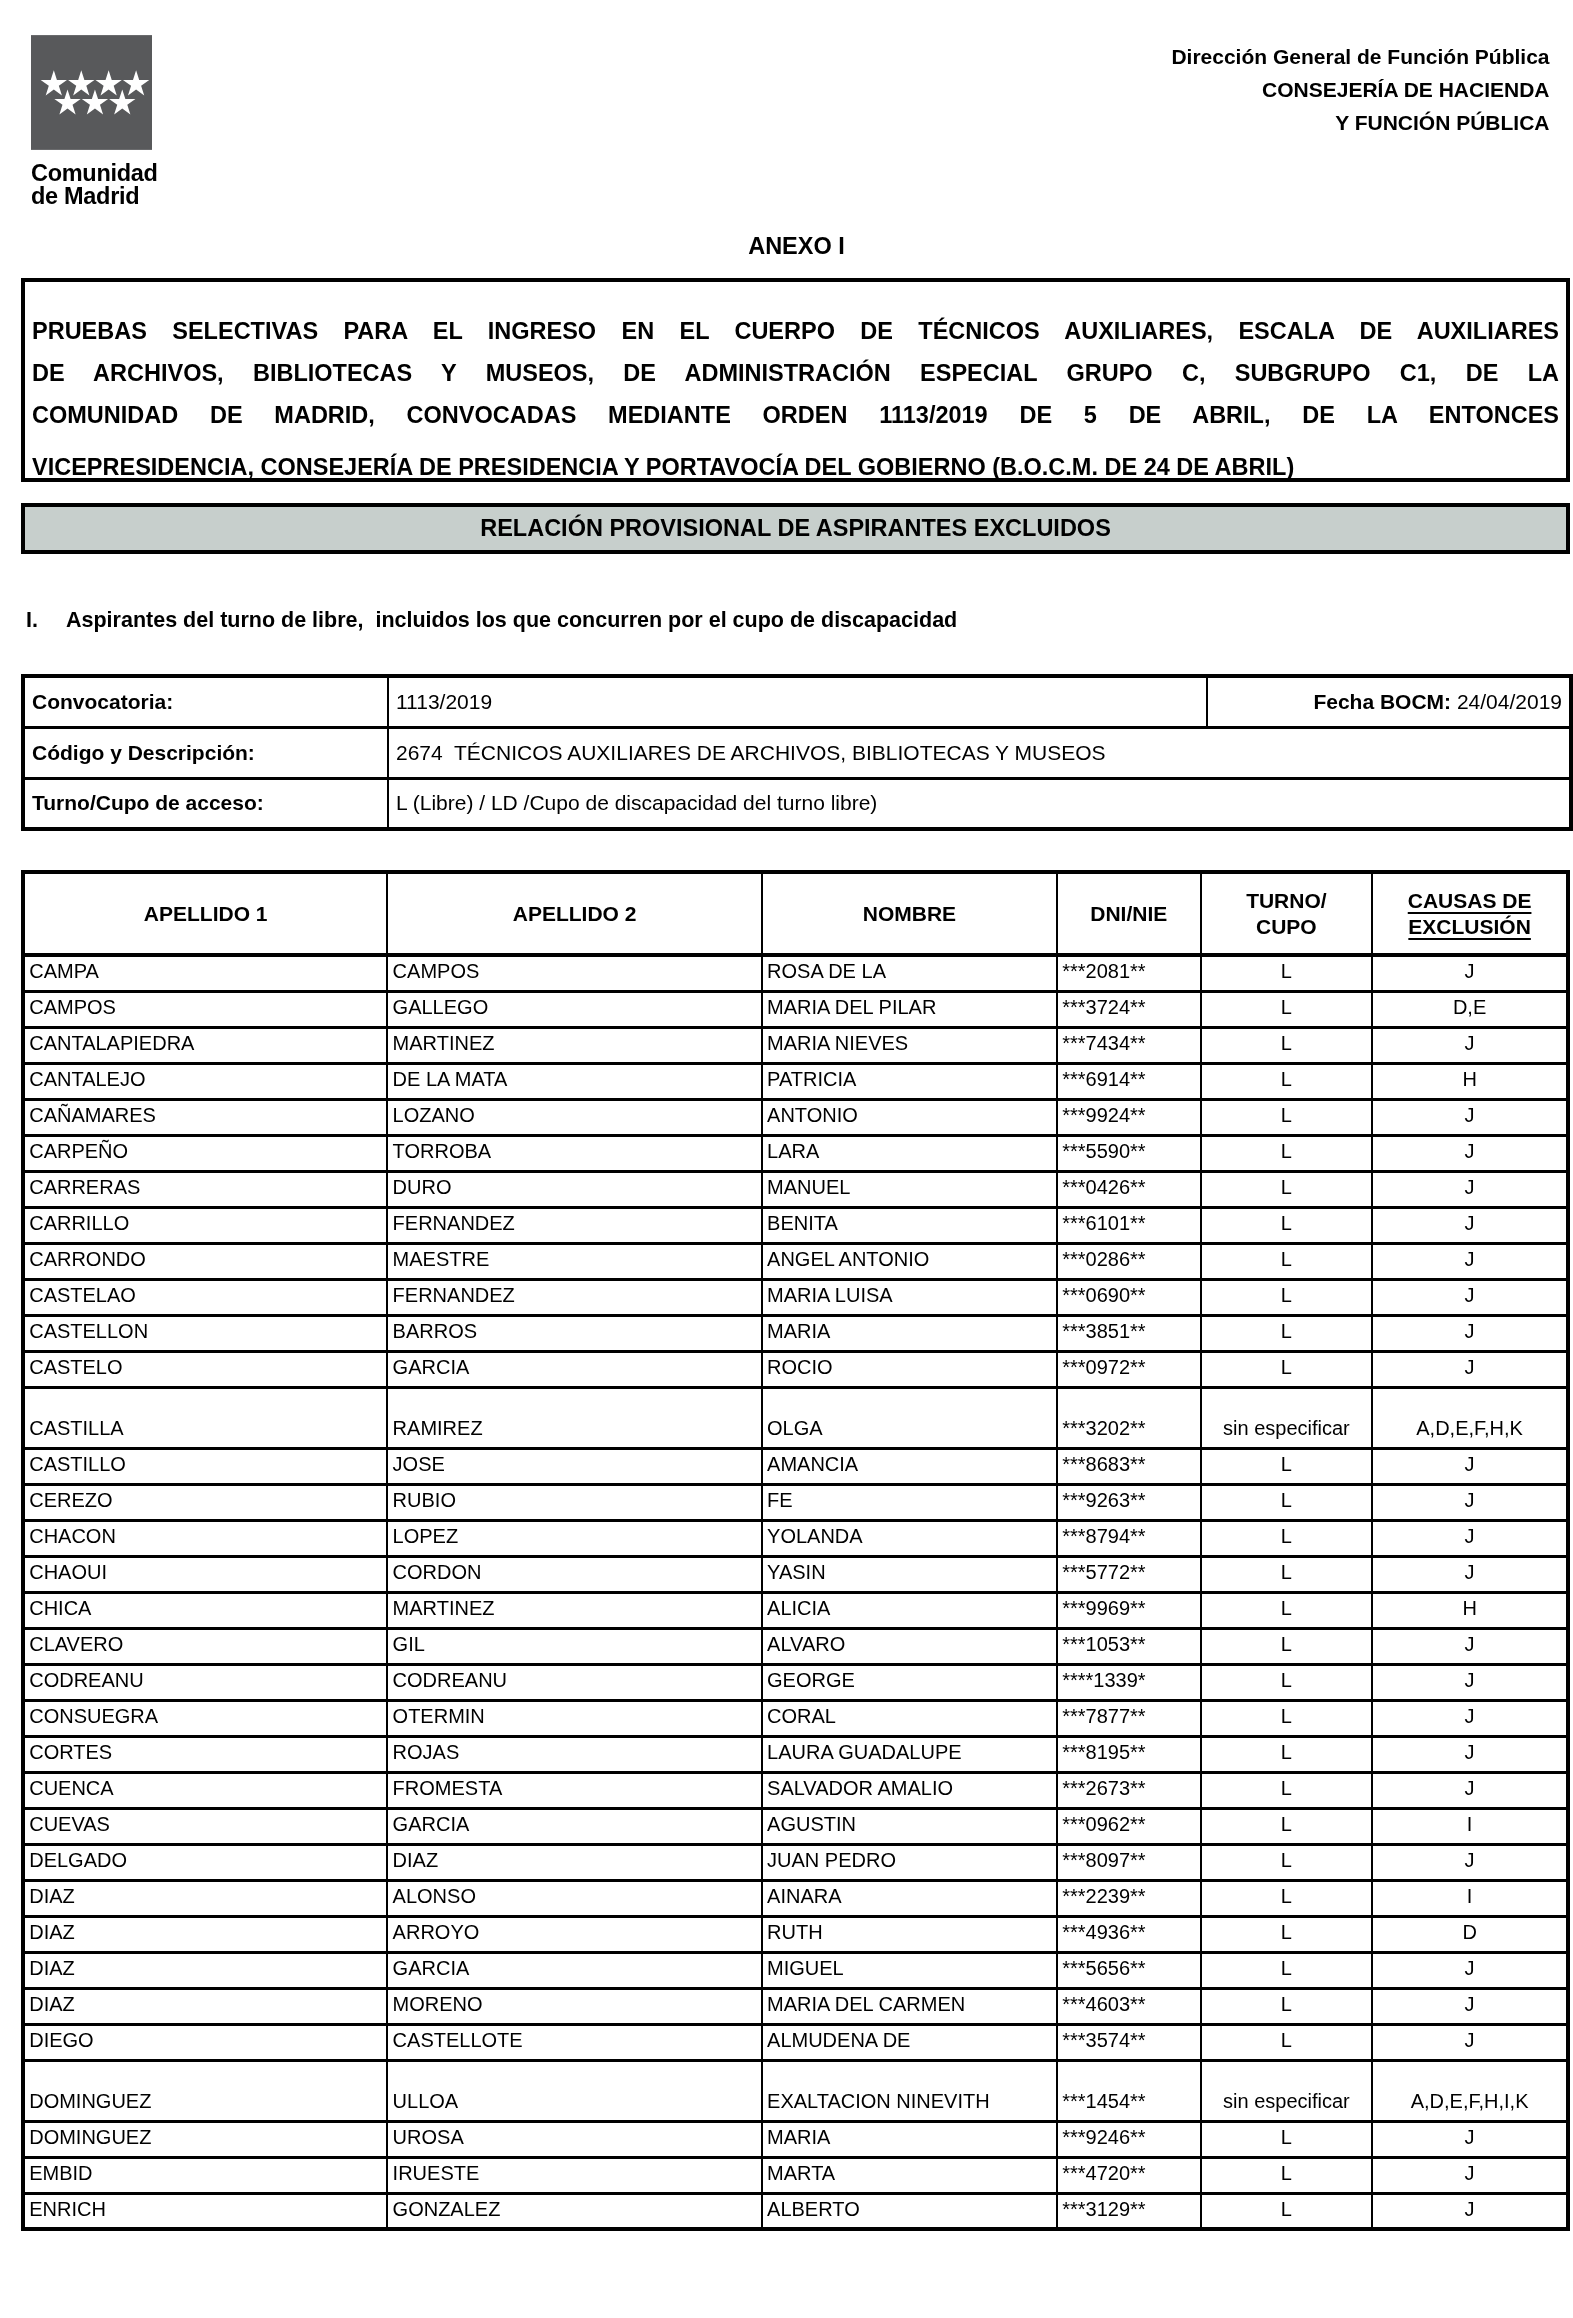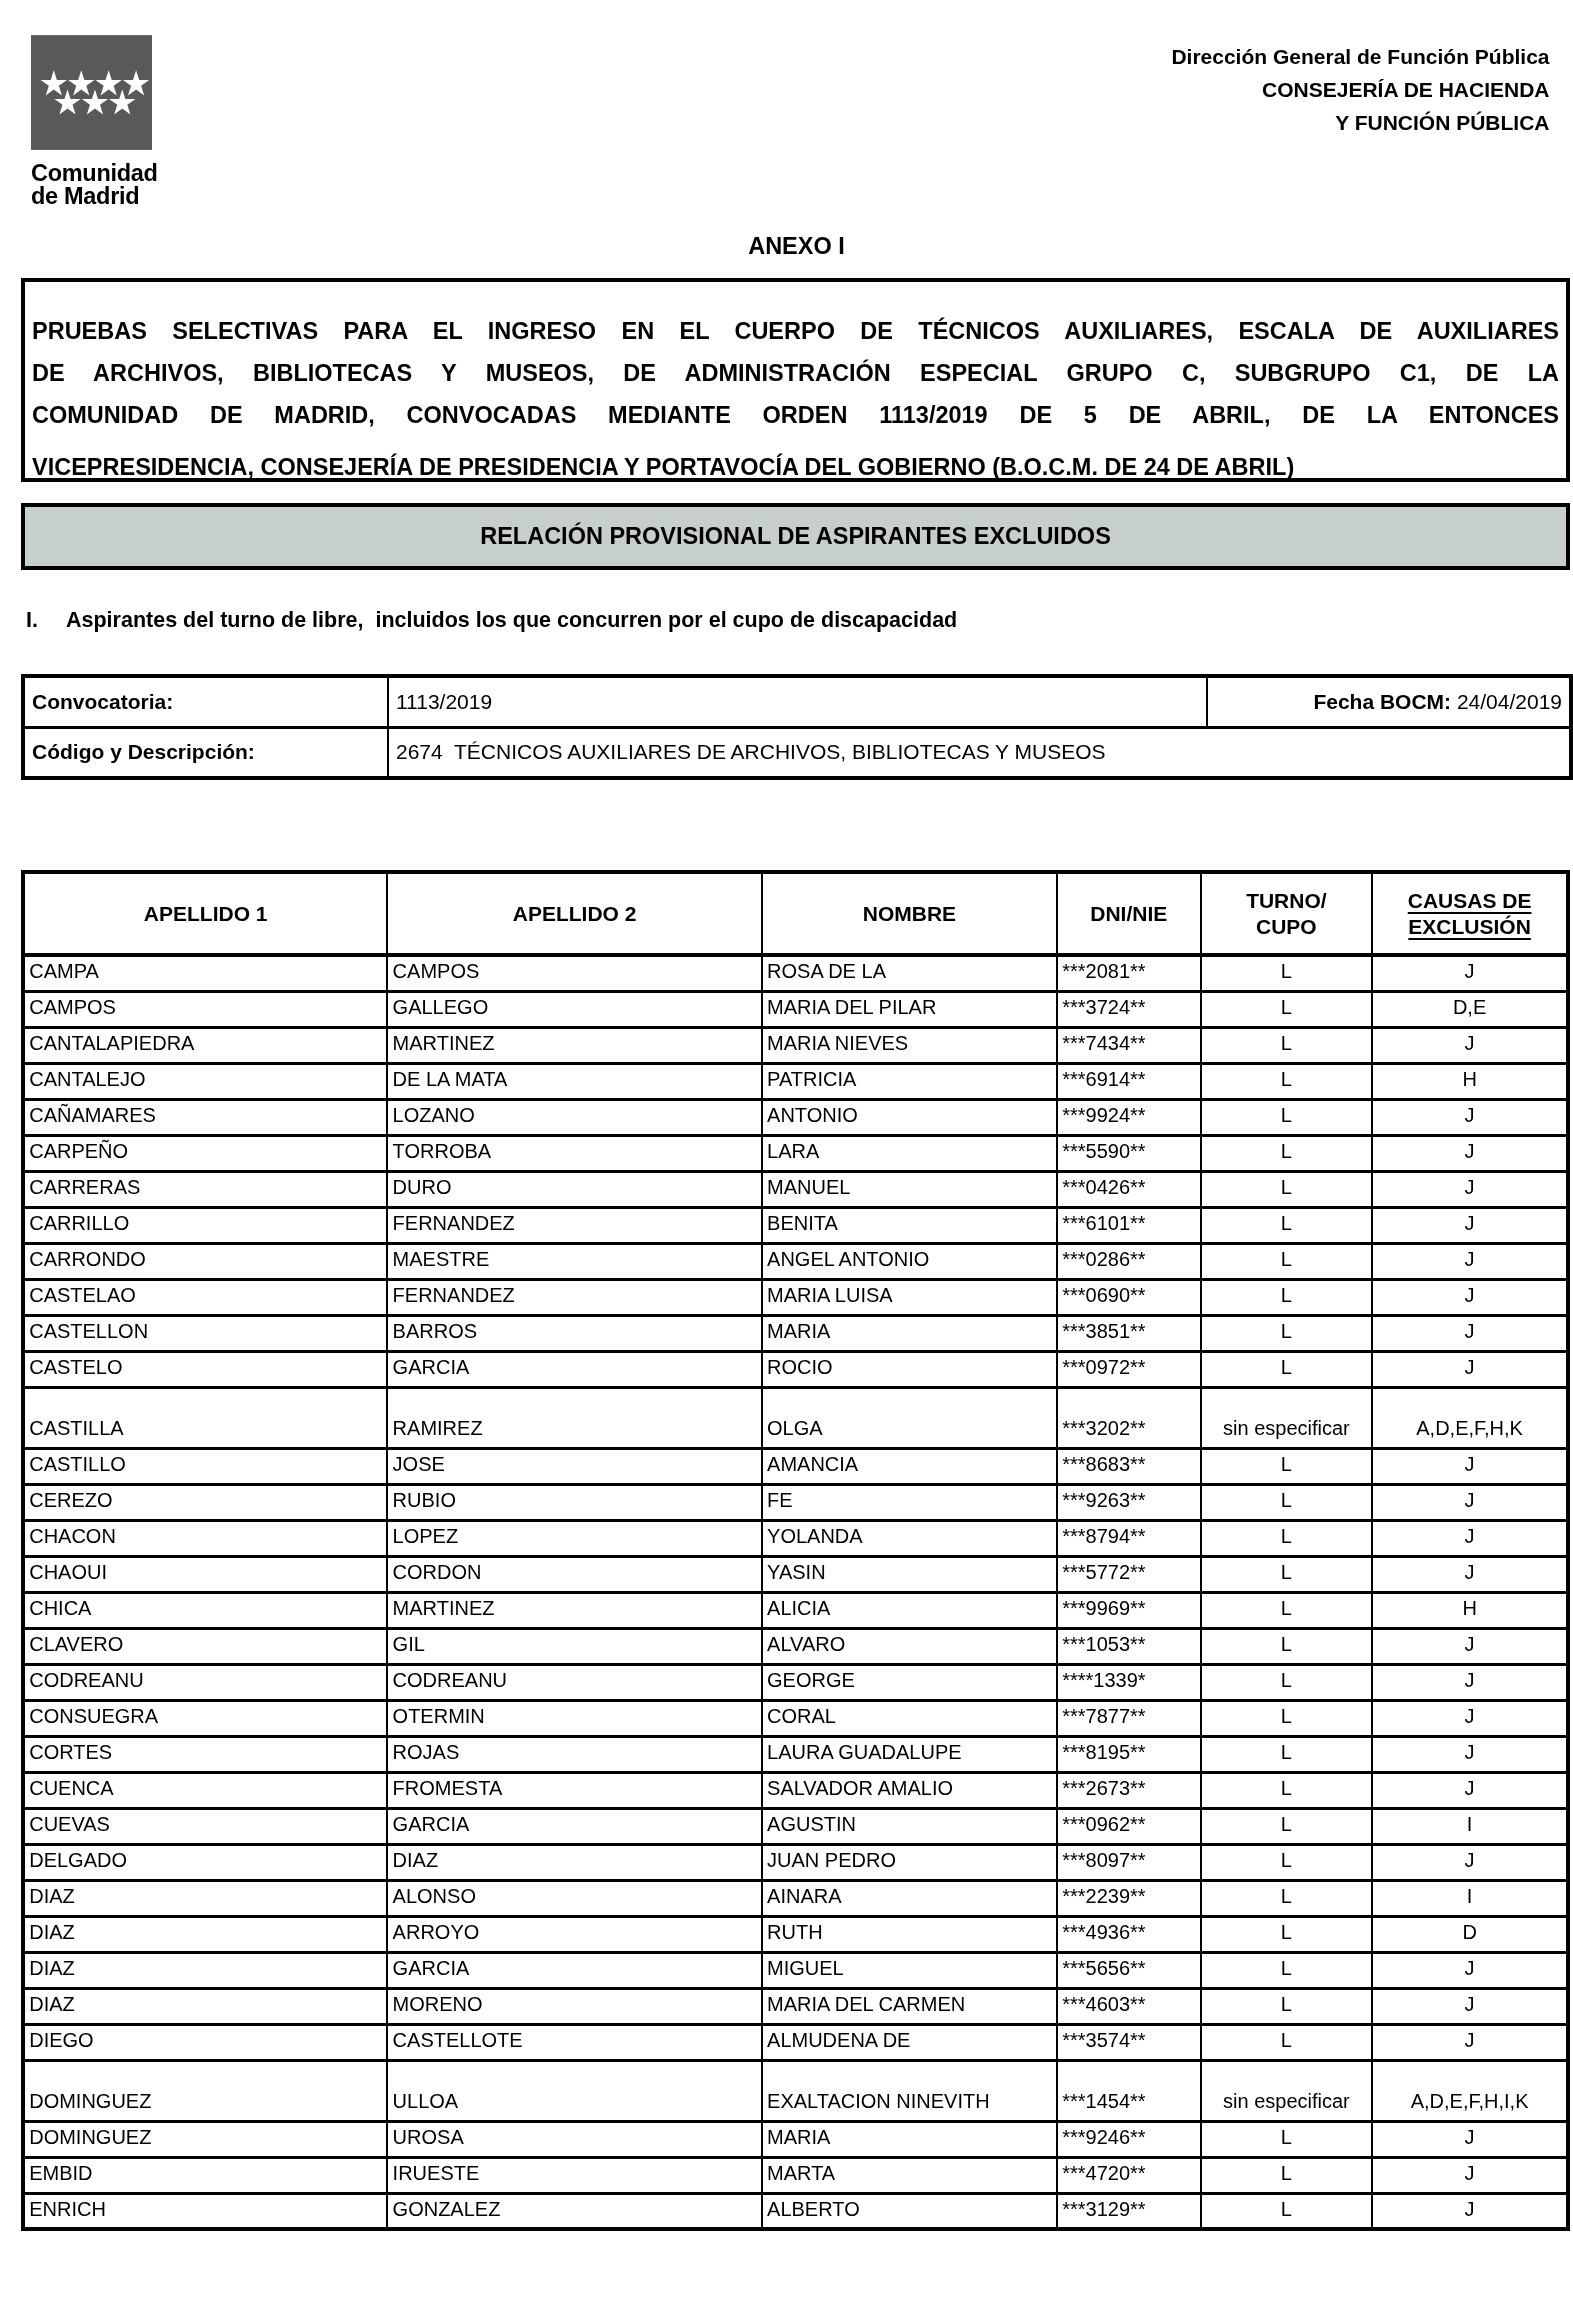--- a/index.html
+++ b/index.html
@@ -60,21 +60,21 @@
   }
   .jline { text-align: justify; text-align-last: justify; }
   .jline.last { text-align-last: left; margin-top: 10px; }
 
   
   .banner {
     position: absolute;
     top: 503px;
     left: 21px;
     width: 1549px;
-    height: 67px;
+    height: 51px;
     border: 4.8px solid #000;
     background: #c7cfcc;
     display: flex;
     align-items: center;
     justify-content: center;
     font-size: 23.5px;
     font-weight: bold;
   }
 
   
@@ -207,20 +207,24 @@
       </colgroup>
     <tbody>
         <tr>
       <td class="lbl">Convocatoria:</td>
       <td class="val">1113/2019</td>
       <td class="fecha"><span class="b">Fecha BOCM:</span><span> 24/04/2019</span></td>
     </tr>
     <tr>
       <td class="lbl">Código y Descripción:</td>
       <td class="val" colspan="2">2674  TÉCNICOS AUXILIARES DE ARCHIVOS, BIBLIOTECAS Y MUSEOS</td>
+    </tr>
+    <tr>
+      <td class="lbl">Turno/Cupo de acceso:</td>
+      <td class="val" colspan="2">L (Libre) / LD /Cupo de discapacidad del turno libre)</td>
     </tr>
   </tbody>
     </table>
 
   <table class="results">
     <colgroup>
       <col style="width:363px">
         <col style="width:373px">
         <col style="width:294px">
       <col style="width:143px">

